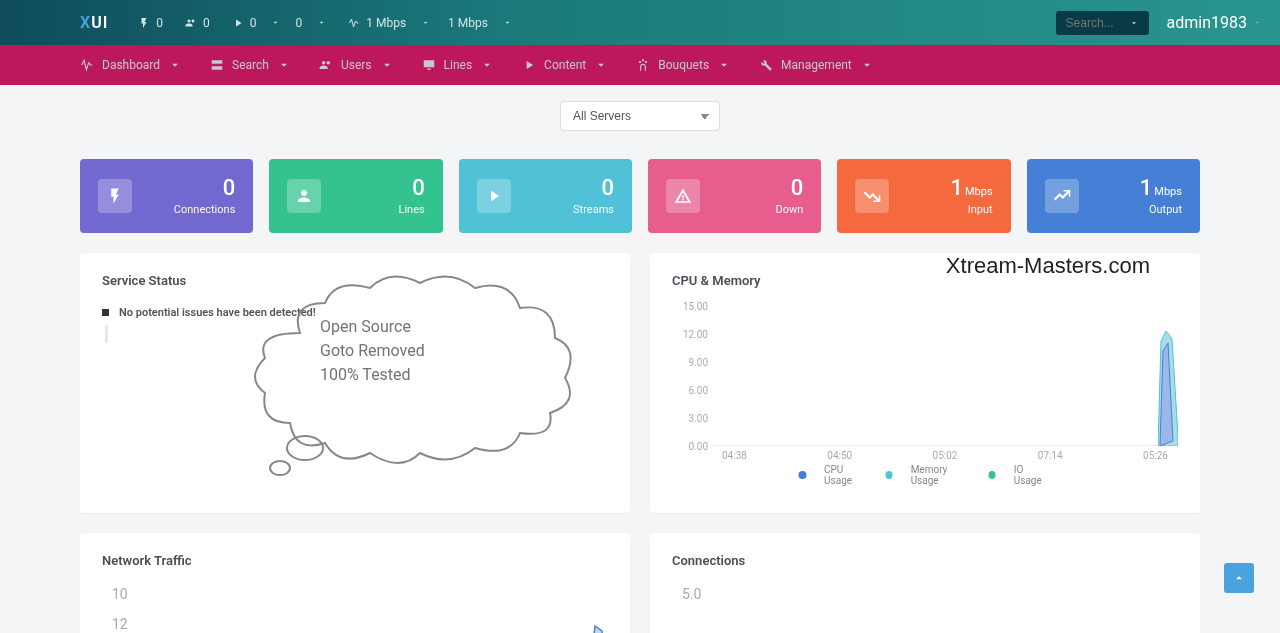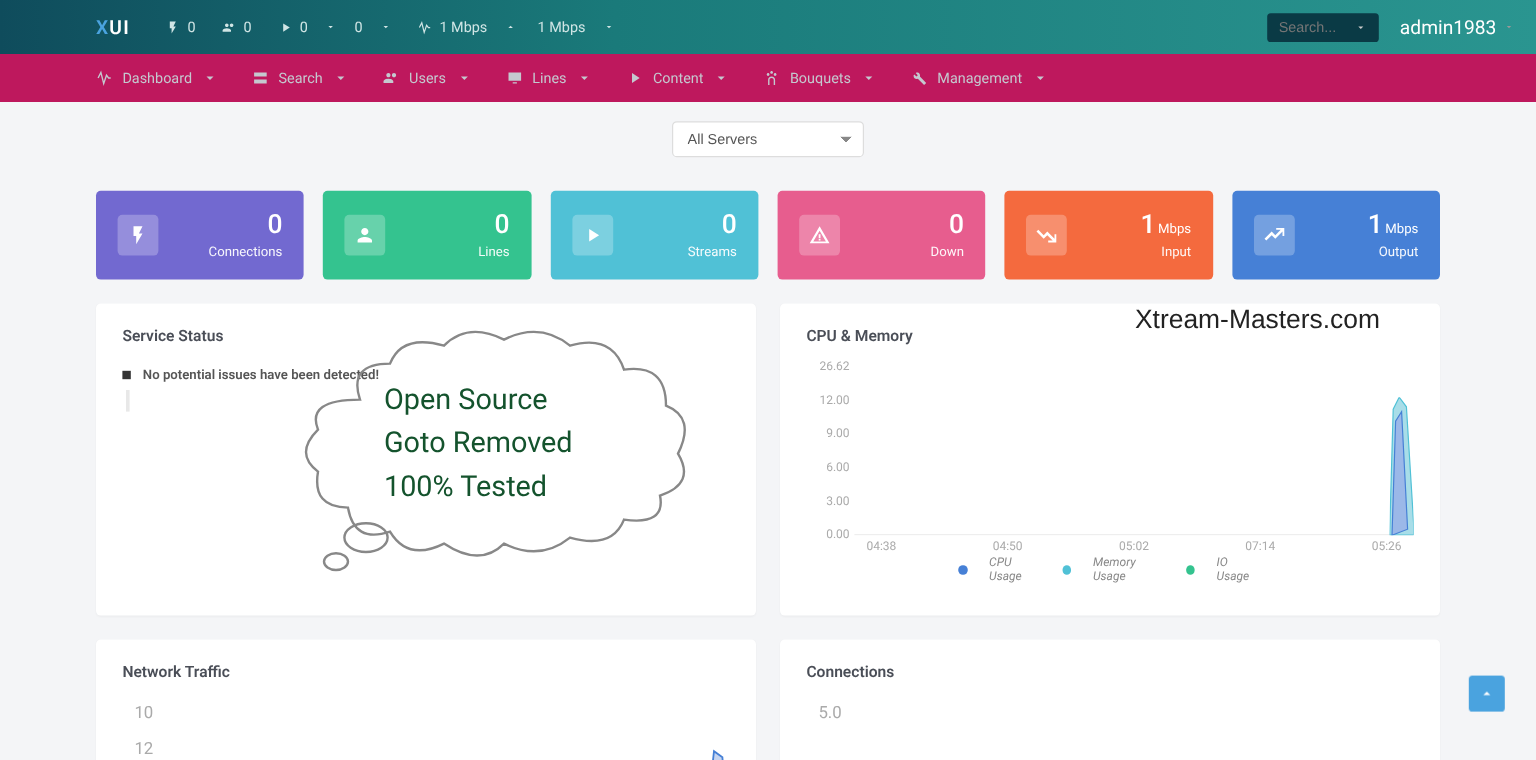--- a/index.html
+++ b/index.html
@@ -45,28 +45,28 @@
 .panel-title { font-size: 13px; font-weight: 600; color: #4a4e57; margin-bottom: 18px; }
 .status-msg { display: flex; align-items: center; gap: 10px; font-size: 11px; font-weight: 600; color: #555; margin-bottom: 6px; }
 .status-msg .dot { width: 7px; height: 7px; background: #333; }
 .status-bar { width: 3px; height: 18px; background: #e8e8e8; margin-left: 3px; }
 
 .chart-area { position: relative; height: 180px; }
 .y-ticks { position: absolute; left: 0; top: 0; height: 140px; width: 40px; font-size: 10px; color: #aaa; }
 .y-tick { position: absolute; right: 4px; transform: translateY(-50%); }
 .x-ticks { position: absolute; left: 40px; right: 0; bottom: 22px; height: 14px; font-size: 10px; color: #aaa; display: flex; justify-content: space-between; padding: 0 10px; }
 .chart-legend { position: absolute; bottom: 0; left: 50%; transform: translateX(-50%); display: flex; gap: 14px; font-size: 10px; color: #888; }
-.chart-legend span { display: flex; align-items: center; gap: 18px; font-style: italic; }
+.chart-legend span { display: flex; align-items: center; gap: 18px; }
 .chart-legend i { width: 8px; height: 8px; border-radius: 50%; display: inline-block; }
 .chart-plot { position: absolute; left: 40px; right: 0; top: 0; height: 140px; border-bottom: 1px solid #eee; }
 .chart-spike { position: absolute; right: 0; top: 25px; width: 20px; height: 115px; }
 
 .overlay-text { position: absolute; font-family: "Segoe UI", Arial, sans-serif; color: #222; }
 .cloud-wrap { position: absolute; left: 130px; top: 20px; width: 380px; height: 210px; }
-.cloud-text { position: absolute; left: 110px; top: 42px; font-size: 24px; line-height: 1.5; color: #14532d; }
+.cloud-text { position: absolute; left: 110px; top: 42px; font-size: 16px; line-height: 1.5; color: #737373; }
 .watermark { position: absolute; right: 50px; top: 0px; font-size: 22px; font-weight: 500; color: #222; }
 
 .scroll-top { position: fixed; right: 26px; bottom: 40px; width: 30px; height: 30px; background: #4aa3df; border-radius: 3px; display: flex; align-items: center; justify-content: center; cursor: pointer; }
 .scroll-top svg { width: 14px; height: 14px; fill: #fff; }
 
 .panel2 { margin-top: 20px; }
 .net-y { font-size: 14px; color: #aaa; padding-left: 10px; }
 .net-y div { margin-bottom: 14px; }
 </style>
 </head>
@@ -279,21 +279,21 @@
           <div>100% Tested</div>
         </div>
       </div>
     </div>
 
     <div class="panel" style="position:relative;min-height:260px">
       <div class="panel-title">CPU &amp; Memory</div>
       <div class="watermark overlay-text">Xtream-Masters.com</div>
       <div class="chart-area">
         <div class="y-ticks">
-          <span class="y-tick" style="top:0%">26.62</span>
+          <span class="y-tick" style="top:0%">15.00</span>
           <span class="y-tick" style="top:20%">12.00</span>
           <span class="y-tick" style="top:40%">9.00</span>
           <span class="y-tick" style="top:60%">6.00</span>
           <span class="y-tick" style="top:80%">3.00</span>
           <span class="y-tick" style="top:100%">0.00</span>
         </div>
         <div class="chart-plot">
           <svg class="chart-spike" viewBox="0 0 20 115" preserveAspectRatio="none">
             <path d="M 0 115 L 3 10 L 8 0 L 14 8 L 20 105 L 20 115 Z" fill="#a8dde8" stroke="#50c1d6" stroke-width="1"></path>
             <path d="M 2 115 L 5 20 L 10 12 L 15 110 Z" fill="#9bb8e8" stroke="#4680d6" stroke-width="1"></path>

